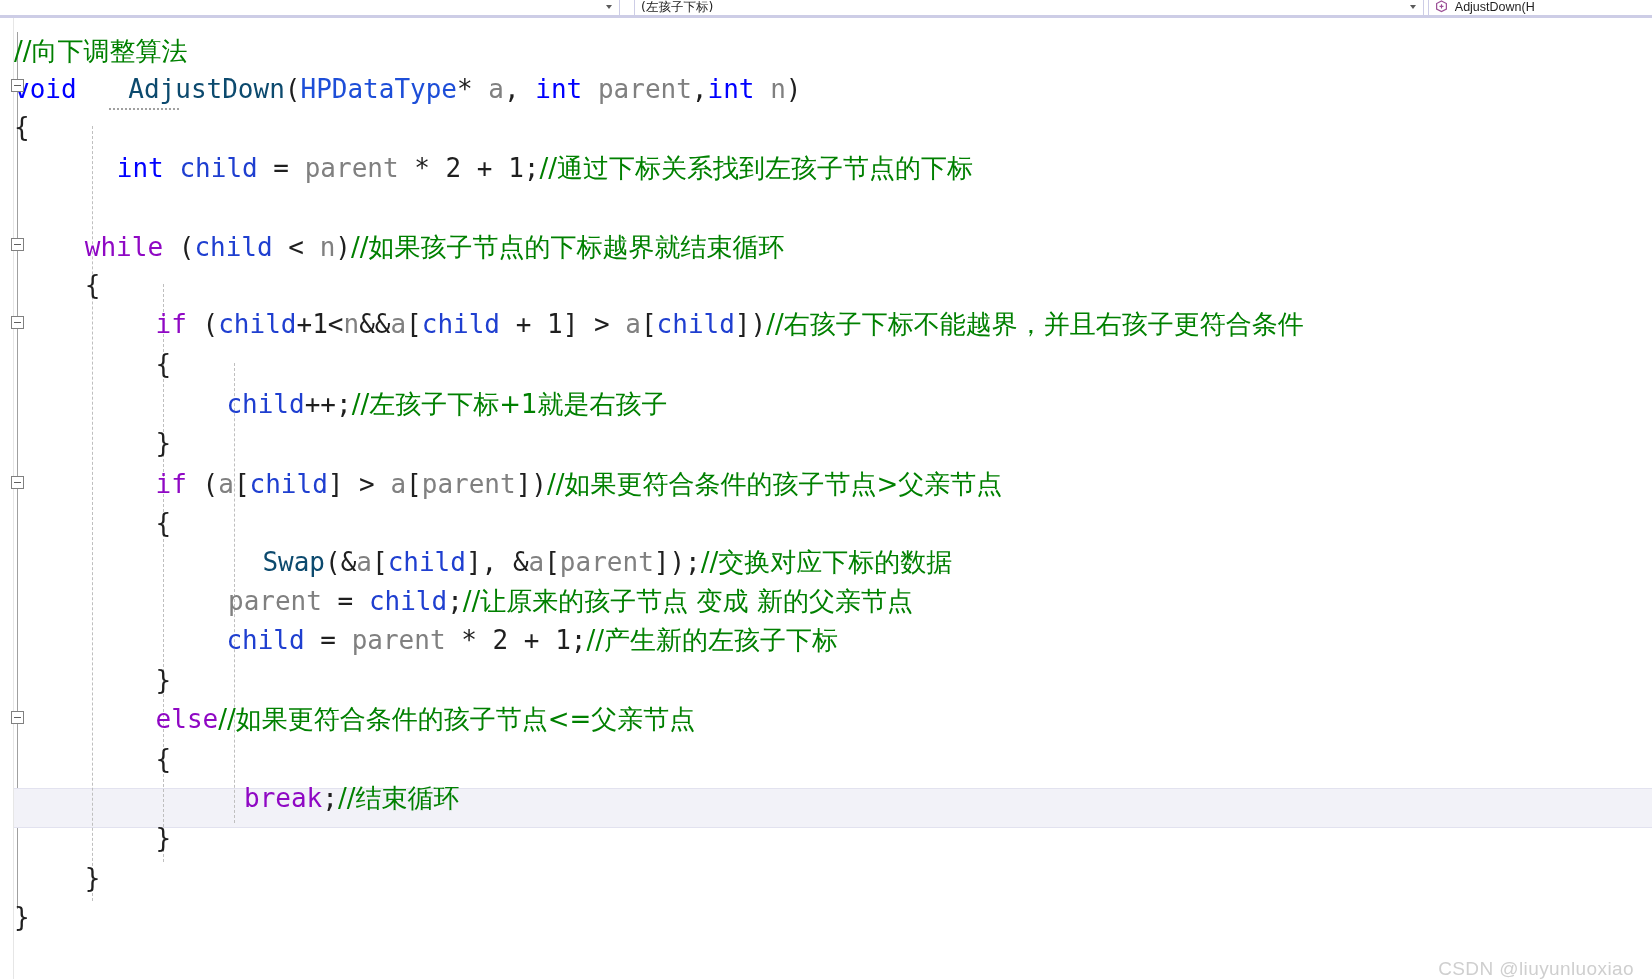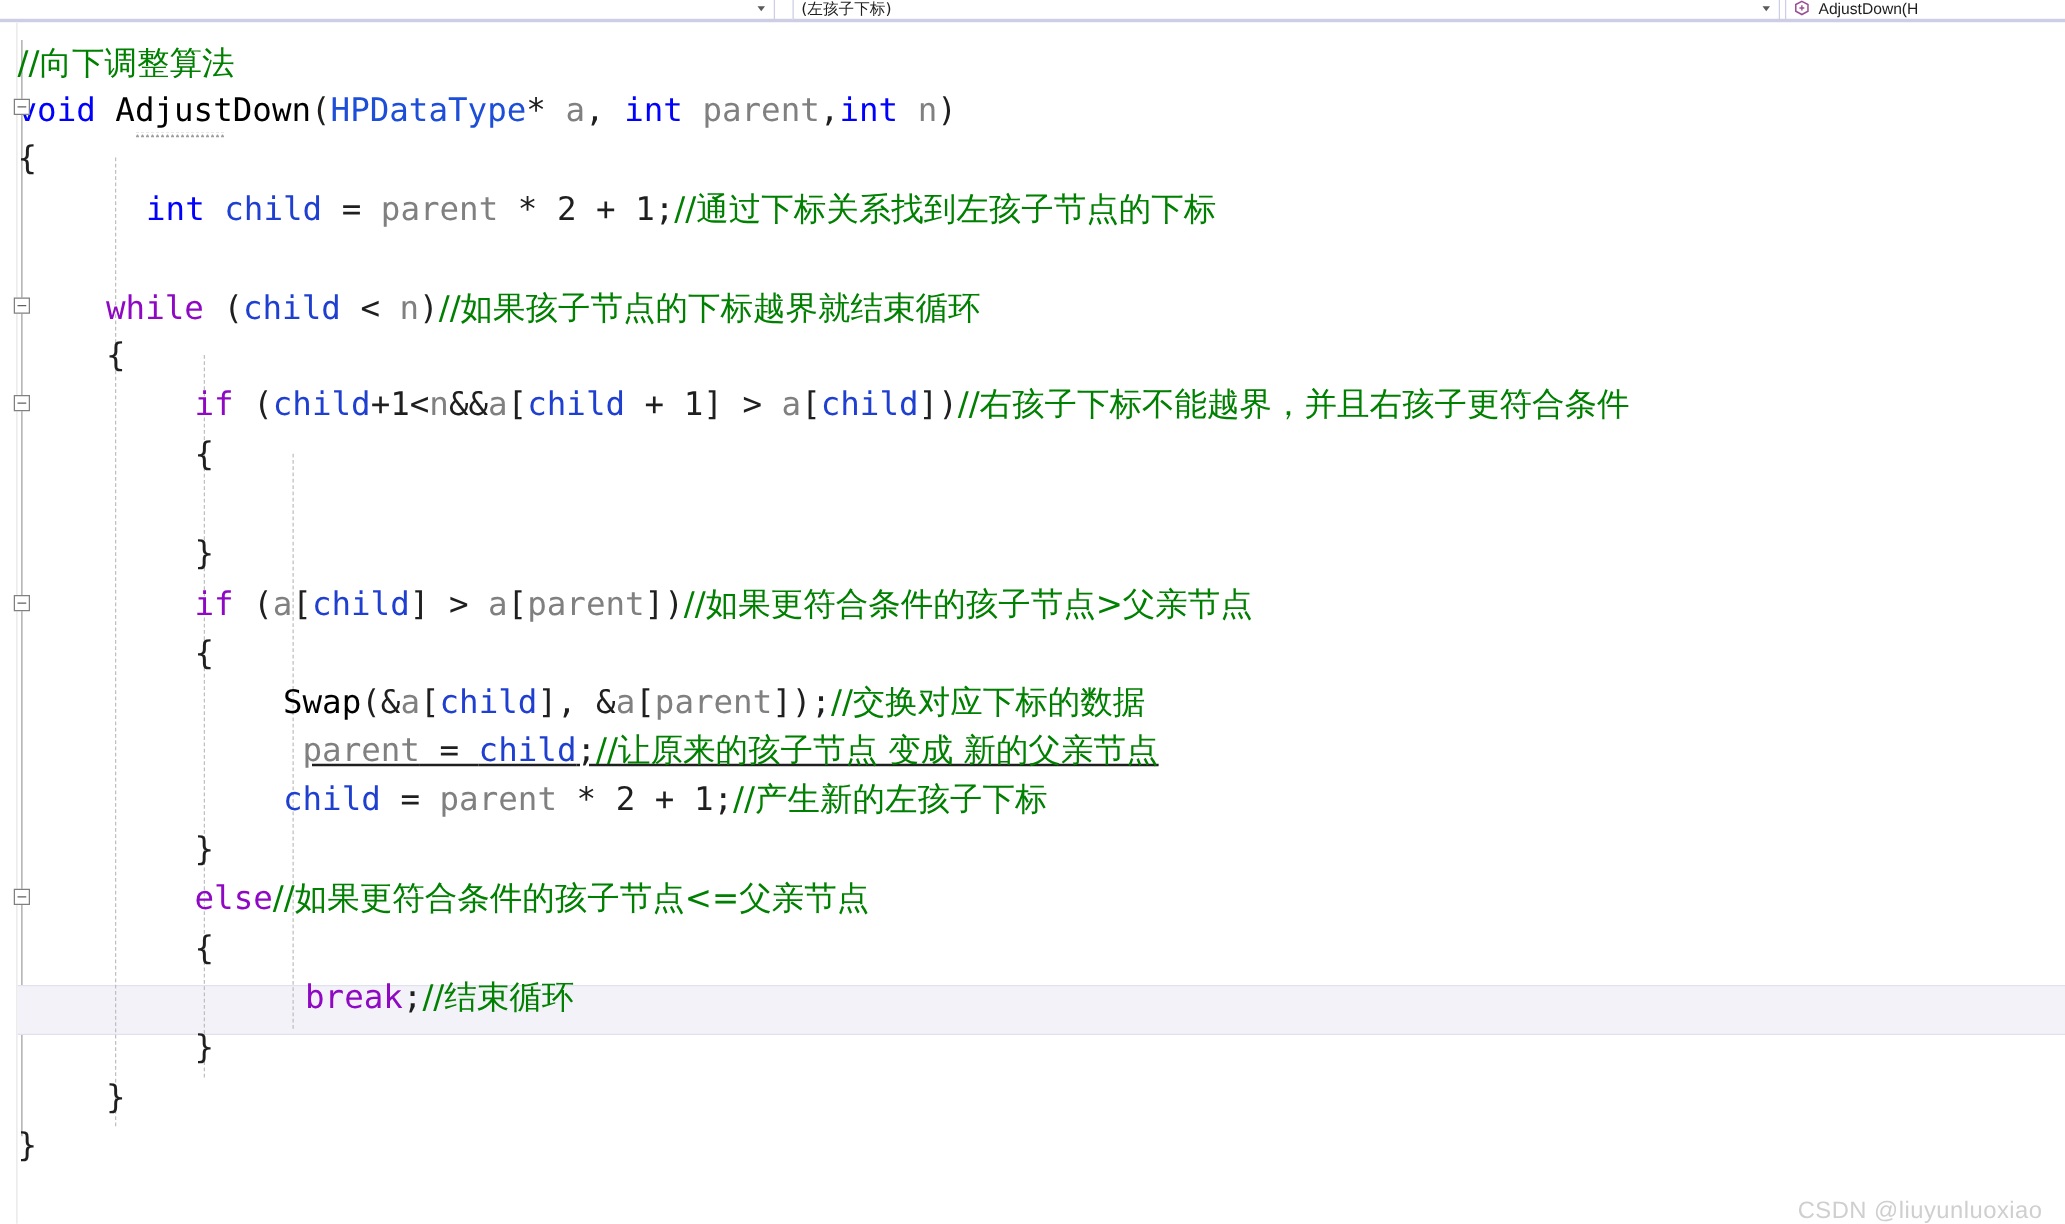--- a/index.html
+++ b/index.html
@@ -141,21 +141,21 @@
     font-family: "DejaVu Sans Mono", "Liberation Mono", monospace;
     font-size: 26px;
     line-height: 38px;
     color: #1f1f1f;
     letter-spacing: 0px;
   }
 
   
   .t-kw       { color: #0000ff; }          
   .t-ctrl     { color: #8f08c4; }          
-  .t-fn       { color: #000000; }          
+  .t-fn       { color: #0c4a6e; margin-left: 36px; }          
   .t-type     { color: #1d4ed8; }          
   .t-var-blue { color: #1f3fd0; }          
   .t-ident    { color: #808080; }          
   .t-plain    { color: #1f1f1f; }          
   .t-comment  { color: #008000; }          
 
   
   .t-comment, .cjk { font-family: "DejaVu Sans", "Liberation Sans", sans-serif; }
 
   
@@ -232,25 +232,26 @@
   <div id="code-layer">
       <div class="code-line" style="top: 14px; left: 14px;"><span class="t-comment">//向下调整算法</span></div>
       <div class="code-line" style="top: 52px; left: 14px;"><span class="t-kw">void</span><span class="t-plain"> </span><span class="t-fn">AdjustDown</span><span class="t-plain">(</span><span class="t-type">HPDataType</span><span class="t-plain">* </span><span class="t-ident">a</span><span class="t-plain">, </span><span class="t-kw">int</span><span class="t-plain"> </span><span class="t-ident">parent</span><span class="t-plain">,</span><span class="t-kw">int</span><span class="t-plain"> </span><span class="t-ident">n</span><span class="t-plain">)</span></div>
       <div class="code-line" style="top: 90px; left: 14px;"><span class="t-plain">{</span></div>
       <div class="code-line" style="top: 131px; left: 84.8px; margin-left: 32px;"><span class="t-kw">int</span><span class="t-plain"> </span><span class="t-var-blue">child</span><span class="t-plain"> = </span><span class="t-ident">parent</span><span class="t-plain"> * 2 + 1;</span><span class="t-comment">//通过下标关系找到左孩子节点的下标</span></div>
       <div class="code-line" style="top: 170px; left: 84.8px;"></div>
       <div class="code-line" style="top: 210px; left: 84.8px;"><span class="t-ctrl">while</span><span class="t-plain"> (</span><span class="t-var-blue">child</span><span class="t-plain"> &lt; </span><span class="t-ident">n</span><span class="t-plain">)</span><span class="t-comment">//如果孩子节点的下标越界就结束循环</span></div>
       <div class="code-line" style="top: 248px; left: 84.8px;"><span class="t-plain">{</span></div>
       <div class="code-line" style="top: 287px; left: 155.6px;"><span class="t-ctrl">if</span><span class="t-plain"> (</span><span class="t-var-blue">child</span><span class="t-plain">+1&lt;</span><span class="t-ident">n</span><span class="t-plain">&amp;&amp;</span><span class="t-ident">a</span><span class="t-plain">[</span><span class="t-var-blue">child</span><span class="t-plain"> + 1] &gt; </span><span class="t-ident">a</span><span class="t-plain">[</span><span class="t-var-blue">child</span><span class="t-plain">])</span><span class="t-comment">//右孩子下标不能越界，并且右孩子更符合条件</span></div>
       <div class="code-line" style="top: 327px; left: 155.6px;"><span class="t-plain">{</span></div>
+      <div class="code-line" style="top: 367px; left: 226.4px;"><span class="t-var-blue">child</span><span class="t-plain">++;</span><span class="t-comment">//左孩子下标+1就是右孩子</span></div>
       <div class="code-line" style="top: 406px; left: 155.6px;"><span class="t-plain">}</span></div>
       <div class="code-line" style="top: 447px; left: 155.6px;"><span class="t-ctrl">if</span><span class="t-plain"> (</span><span class="t-ident">a</span><span class="t-plain">[</span><span class="t-var-blue">child</span><span class="t-plain">] &gt; </span><span class="t-ident">a</span><span class="t-plain">[</span><span class="t-ident">parent</span><span class="t-plain">])</span><span class="t-comment">//如果更符合条件的孩子节点&gt;父亲节点</span></div>
       <div class="code-line" style="top: 486px; left: 155.6px;"><span class="t-plain">{</span></div>
       <div class="code-line" style="top: 525px; left: 226.4px;"><span class="t-fn">Swap</span><span class="t-plain">(&amp;</span><span class="t-ident">a</span><span class="t-plain">[</span><span class="t-var-blue">child</span><span class="t-plain">], &amp;</span><span class="t-ident">a</span><span class="t-plain">[</span><span class="t-ident">parent</span><span class="t-plain">]);</span><span class="t-comment">//交换对应下标的数据</span></div>
-      <div class="code-line" style="top: 564px; left: 242px; text-decoration: underline;"><span class="t-ident">parent</span><span class="t-plain"> = </span><span class="t-var-blue">child</span><span class="t-plain">;</span><span class="t-comment">//让原来的孩子节点 变成 新的父亲节点</span></div>
+      <div class="code-line" style="top: 564px; left: 228px;"><span class="t-ident">parent</span><span class="t-plain"> = </span><span class="t-var-blue">child</span><span class="t-plain">;</span><span class="t-comment">//让原来的孩子节点 变成 新的父亲节点</span></div>
       <div class="code-line" style="top: 603px; left: 226.4px;"><span class="t-var-blue">child</span><span class="t-plain"> = </span><span class="t-ident">parent</span><span class="t-plain"> * 2 + 1;</span><span class="t-comment">//产生新的左孩子下标</span></div>
       <div class="code-line" style="top: 643px; left: 155.6px;"><span class="t-plain">}</span></div>
       <div class="code-line" style="top: 682px; left: 155.6px;"><span class="t-ctrl">else</span><span class="t-comment">//如果更符合条件的孩子节点&lt;=父亲节点</span></div>
       <div class="code-line" style="top: 722px; left: 155.6px;"><span class="t-plain">{</span></div>
       <div class="code-line" style="top: 761px; left: 244px;"><span class="t-ctrl">break</span><span class="t-plain">;</span><span class="t-comment">//结束循环</span></div>
       <div class="code-line" style="top: 801px; left: 155.6px;"><span class="t-plain">}</span></div>
       <div class="code-line" style="top: 841px; left: 84.8px;"><span class="t-plain">}</span></div>
       <div class="code-line" style="top: 880px; left: 14px;"><span class="t-plain">}</span></div>
     </div>
 

